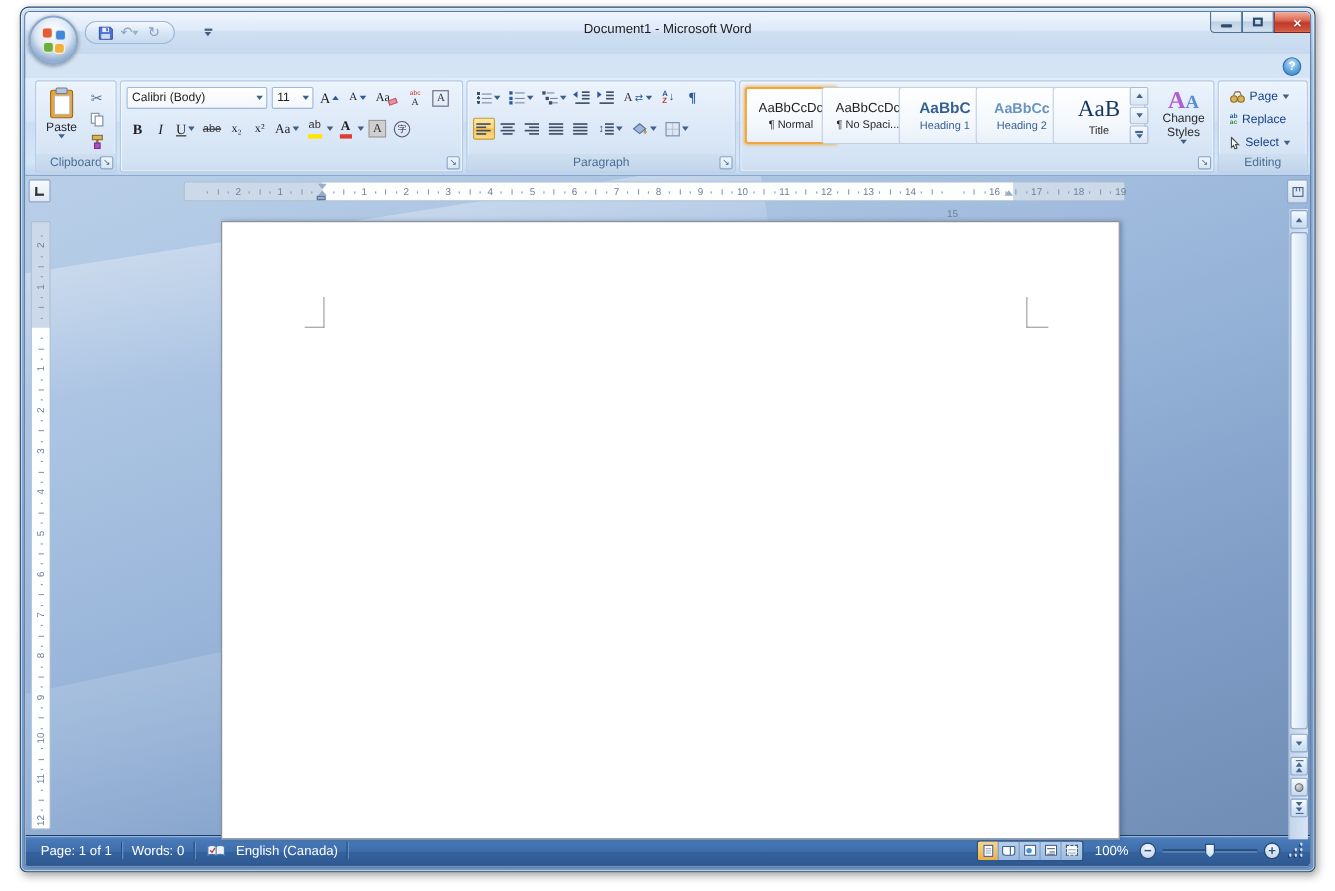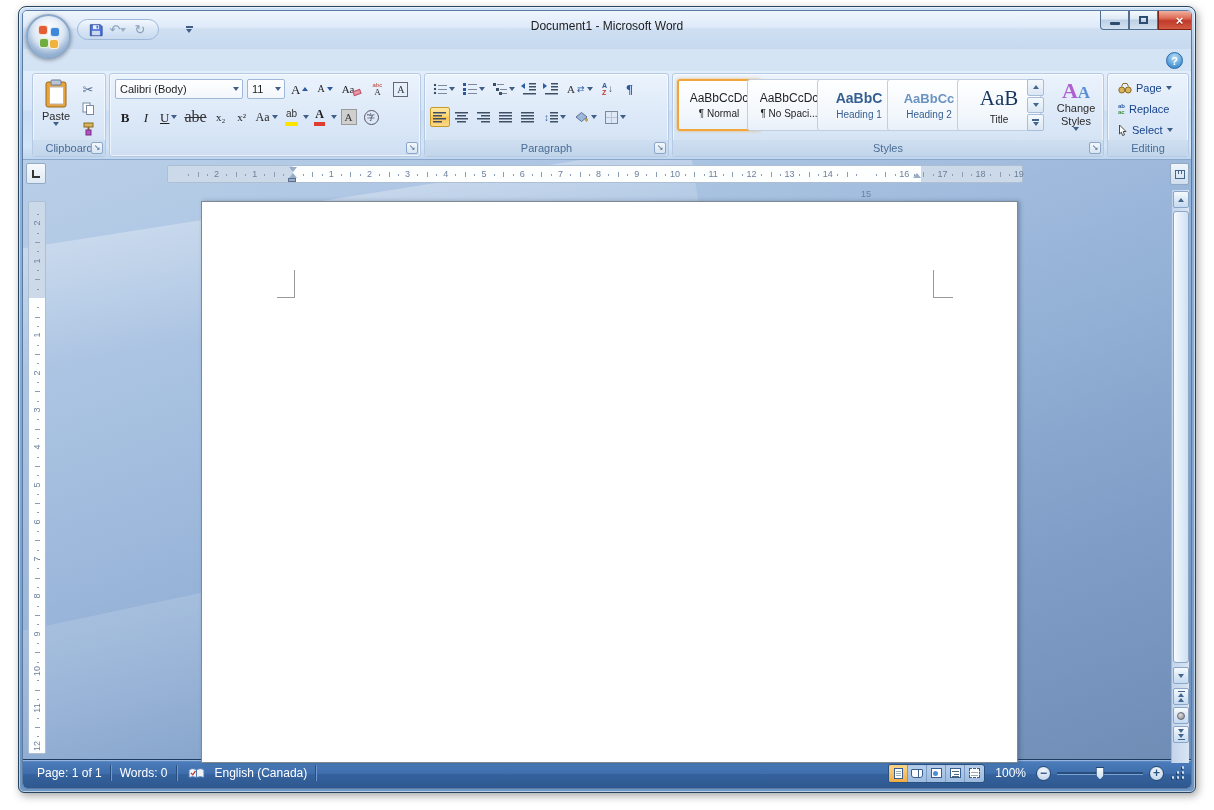--- a/index.html
+++ b/index.html
@@ -80,21 +80,21 @@
   .scissors{color:#5a7194;font-size:13px;}
 
   
   .fontrow1{position:absolute;left:5px;top:5px;display:flex;align-items:center;gap:3px;}
   .fontrow2{position:absolute;left:5px;top:33px;display:flex;align-items:center;gap:1px;}
   .combo{height:20px;background:linear-gradient(#fff,#f2f6fb);border:1px solid #a0b8d8;border-radius:2px;display:flex;align-items:center;font-size:11px;color:#1f1f1f;padding-left:4px;cursor:pointer;}
   .combo .dd{margin-left:auto;margin-right:3px;}
   .cfam{width:128px;}
   .csize{width:38px;margin-left:1px;}
   .u-line{text-decoration:underline;}
-  .strike{text-decoration:line-through;font-size:16px;font-family:Liberation Serif, serif;}
+  .strike{text-decoration:line-through;font-size:10px;font-family:Liberation Sans, sans-serif;}
   .hlbtn,.fcbtn{display:flex;flex-direction:column;align-items:center;line-height:1;}
   .hlbtn .bar{width:13px;height:4px;background:#ffe400;margin-top:1px;}
   .fcbtn .bar{width:11px;height:4px;background:#e03c31;margin-top:0;}
   .shadeA{width:16px;height:16px;background:#cfcfcf;border:1px solid #9a9a9a;font-size:11px;display:flex;align-items:center;justify-content:center;font-family:"Liberation Serif",serif;}
   .encircle{width:15px;height:15px;border:1px solid #556;border-radius:50%;font-size:8px;display:flex;align-items:center;justify-content:center;color:#223;}
   .boxA{width:15px;height:15px;border:1px solid #667;font-size:10px;display:flex;align-items:center;justify-content:center;font-family:"Liberation Serif",serif;}
   .phon{display:flex;flex-direction:column;align-items:center;line-height:1;}
   .phon .t{font-size:6px;color:#c0392b;}
   .phon .b{font-size:9px;font-family:"Liberation Serif",serif;}
   .eraser{display:inline-block;width:8px;height:5px;background:#e893a8;border:1px solid #b56;transform:rotate(-20deg);margin-left:-3px;margin-top:6px;}
@@ -514,21 +514,20 @@
                 <i></i>
                 <span class="tri-dn"></span>
               </span>
             </span>
         </div>
         <div class="chgstyles">
           <span class="chgAA"><span class="a1">A</span><span class="a2">A</span></span>
           <span class="chglbl">Change Styles</span>
           <span class="dd"></span>
         </div>
-        <div class="rlabel">Styles</div>
         <span class="launcher">↘</span>
       </div>
 
       <div class="rgroup gEdit">
         <div class="editrows">
           <div class="editrow">
             <span class="isvg">
               <svg width="14" height="12" viewBox="0 0 14 12">
                   <circle cx="3.8" cy="8" r="3" fill="#d8b45a" stroke="#8a6a28"></circle>
                   <circle cx="10.2" cy="8" r="3" fill="#d8b45a" stroke="#8a6a28"></circle>

